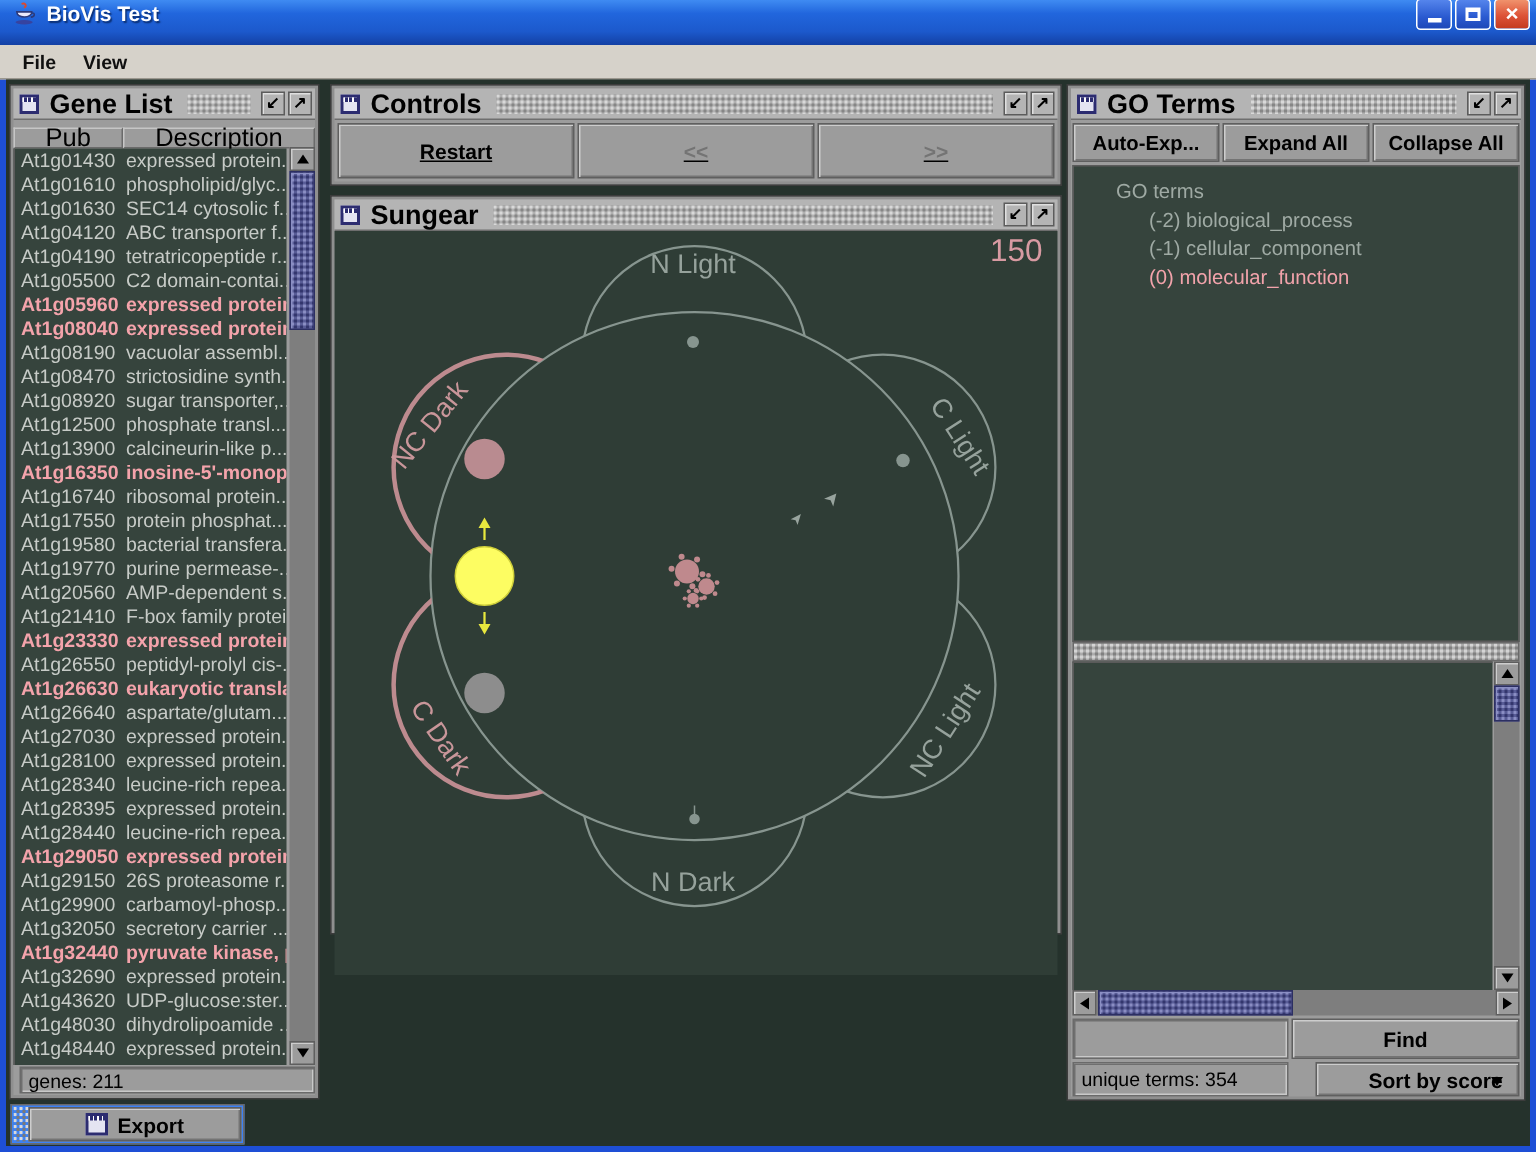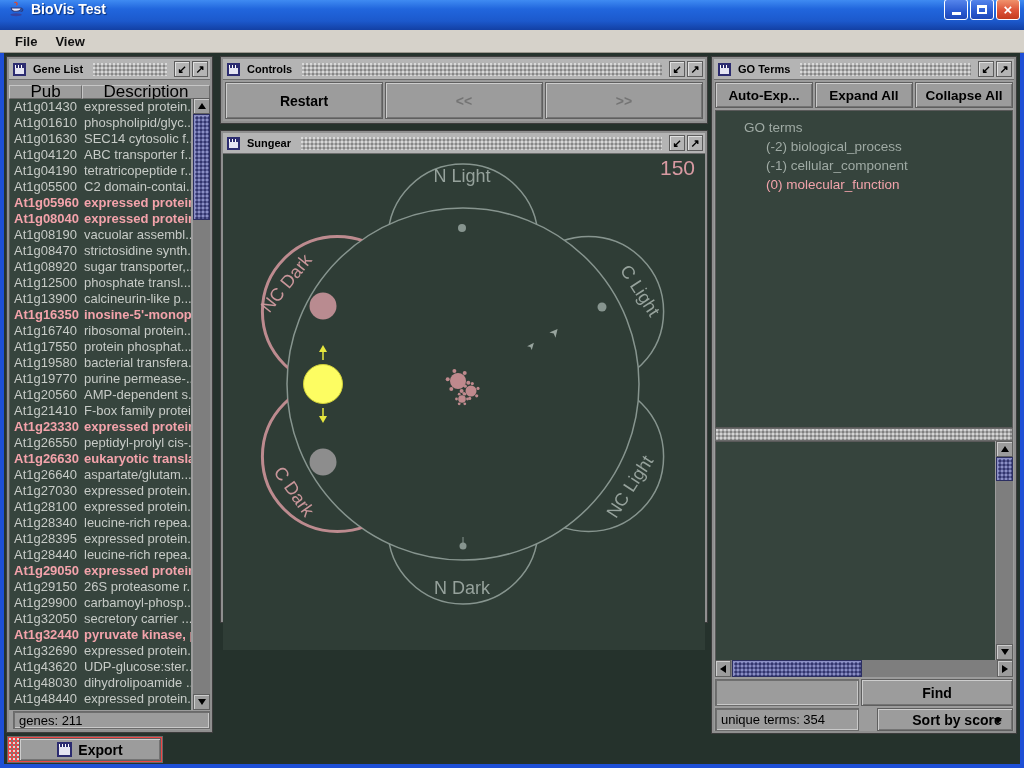--- a/index.html
+++ b/index.html
@@ -30,21 +30,21 @@
 
   .desktop{position:absolute;left:0;top:53px;width:1016px;height:711px;background:#25322c;}
 
   
   .iframe{position:absolute;background:#9c9c9c;border:2px solid #8f8f8f;outline:1px solid #3c3c3c;}
   .if-title{height:21px;background:#b4b4b4;border-bottom:1px solid #6e6e6e;
             display:flex;align-items:center;padding:0 2px;}
   .if-icon{width:13px;height:13px;background:#e4e4f2;border:2px solid #2c2c70;margin:0 2px;position:relative;}
   .if-icon::before{content:"";position:absolute;left:0;top:0;right:0;height:3px;background:
       repeating-linear-gradient(90deg,#fff 0 1px,#2c2c70 1px 3px);}
-  .if-text{font-size:11px;font-weight:bold;color:#000;padding:0 5px;white-space:nowrap;}
+  .if-text{font-size:18px;font-weight:bold;color:#000;padding:0 5px;white-space:nowrap;}
   .metal-tex{flex:1;height:13px;margin:0 5px;background-color:#b0b0b0;background-image:
       radial-gradient(circle at 1px 1px,#d9d9d9 1px,transparent 1.4px),
       radial-gradient(circle at 3px 3px,#868686 1px,transparent 1.4px);
       background-size:4px 4px;}
   .if-btn{width:16px;height:16px;margin-left:2px;background:#b4b4b4;border:1px solid #5c5c5c;
           box-shadow:inset 1px 1px 0 #e0e0e0;color:#000;font-size:11px;line-height:13px;
           font-weight:bold;text-align:center;padding:0;}
 
   
   .mbtn{background:#9c9c9c;border:1px solid #5f5f5f;
@@ -106,21 +106,21 @@
   .find-input{width:144px;flex:0 0 144px;outline:none;}
   input.find-input{font-family:"Liberation Sans",sans-serif;}
   .combo{flex:1;position:relative;justify-content:center;padding-left:24px;font-size:14px;}
   .combo .tri.down{position:absolute;right:10px;top:9px;}
 
   
   .sg-canvas{position:absolute;inset:0;background:#2f3d36;overflow:hidden;}
   .sg-count{position:absolute;right:10px;top:2px;font-size:21px;color:#d89aa2;}
 
   
-  .toolbar{position:absolute;left:3px;top:683px;width:156px;height:27px;background:#ef4444;
+  .toolbar{position:absolute;left:3px;top:683px;width:156px;height:27px;background:#3b82f6;
            border:1px solid #6a6a6a;display:flex;align-items:stretch;padding:1px;}
   .tb-handle{width:10px;background-image:
       radial-gradient(circle at 1px 1px,#d9d9d9 1px,transparent 1.4px),
       radial-gradient(circle at 3px 3px,#7a7a7a 1px,transparent 1.4px);background-size:4px 4px;}
   .tb-btn{flex:1;gap:6px;}
   .ex-icon{width:15px;height:15px;background:#e4e4f2;border:2px solid #2c2c70;position:relative;}
   .ex-icon::before{content:"";position:absolute;left:0;top:0;right:0;height:3px;background:
       repeating-linear-gradient(90deg,#fff 0 1px,#2c2c70 1px 3px);}
 </style>
 </head>
@@ -376,21 +376,21 @@
     </div>
 
     <div class="iframe" style="left:217px;top:4px;width:486px;height:66px;">
       <div class="if-title">
         <div class="if-icon"></div>
         <span class="if-text">Controls</span>
         <div class="metal-tex"></div>
         <button class="if-btn">↙</button>
         <button class="if-btn">↗</button>
       </div>
-      <div style="display:flex;gap:2px;padding:2px;height:41px;">
+      <div style="display:flex;gap:2px;padding:2px;height:41px;text-decoration:underline;">
 
       <div class="mbtn" style="flex:1;">Restart</div>
           <div class="mbtn disabled" style="flex:1;">&lt;&lt;</div>
           <div class="mbtn disabled" style="flex:1;">&gt;&gt;</div>
         </div>
     </div>
 
     <div class="iframe" style="left:217px;top:78px;width:486px;height:491px;">
       <div class="if-title">
         <div class="if-icon"></div>

